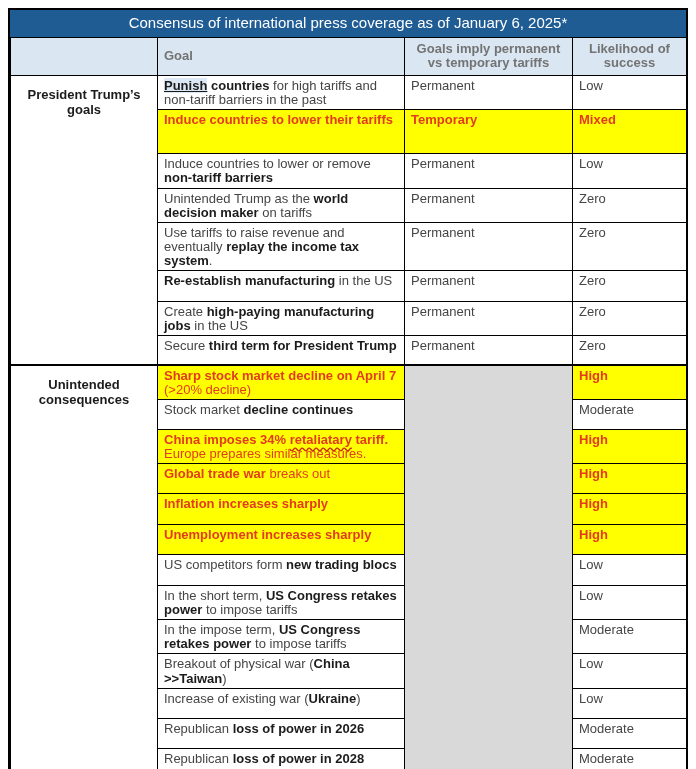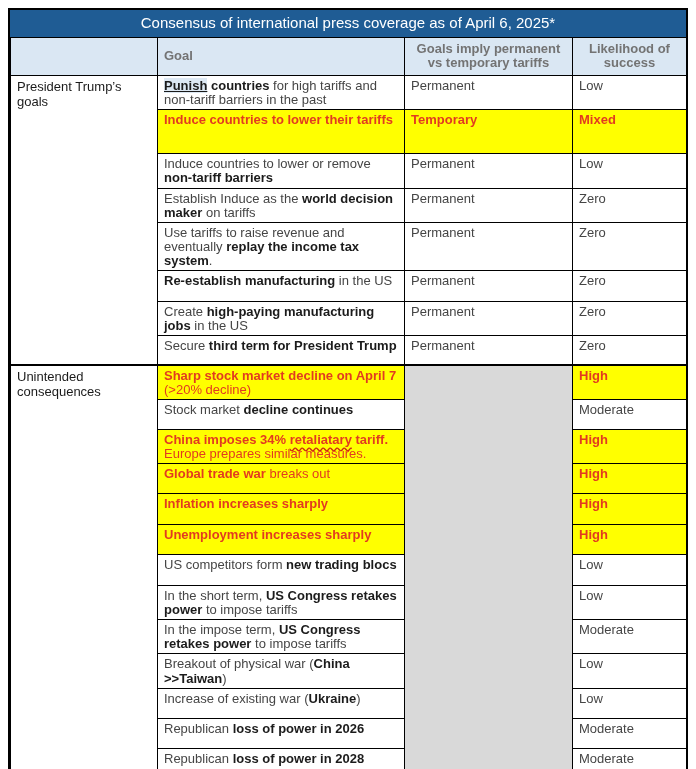--- a/index.html
+++ b/index.html
@@ -23,38 +23,38 @@
 
   
   table.grid{width:676px;border-collapse:collapse;table-layout:fixed;}
   th,td{border:1px solid var(--line);vertical-align:top;font-size:13px;line-height:1.08;padding:3px 6px 2px;}
   thead th{
     background:var(--colhead);color:#737373;font-weight:700;text-align:center;
     vertical-align:middle;line-height:1.15;height:33px;padding:4px 4px;
   }
   thead th.goal-h{text-align:left;padding-left:6px;}
   td{color:var(--ink);}
-  td.section-cell{font-weight:400;color:var(--ink-bold);line-height:1.15;padding-top:4px;}
+  td.section-cell{font-weight:700;color:var(--ink-bold);line-height:1.15;padding-top:12px;text-align:center;}
   td.merged-cell{background:var(--gray);}
   span.b{font-weight:700;color:var(--ink-bold);}
   span.u{text-decoration:underline;background:rgba(168,198,224,.40);margin-top:36px;}
   span.w{text-decoration-line:underline;text-decoration-style:wavy;text-decoration-color:#cc2514;text-underline-offset:2px;}
   td.hl{background:var(--hl);color:var(--red);}
   td.hl span.b{color:var(--red);}
   td.red-b{font-weight:700;}
   tr.sec-start td{border-top:2px solid var(--line);}
 </style>
 </head>
 <body>
 
 <div class="page">
   <div class="board">
 
     <header class="titlebar">
-      <div class="subtitle">Consensus of international press coverage as of April 6, 2025*</div>
+      <div class="subtitle">Consensus of international press coverage as of January 6, 2025*</div>
     </header>
 
     <table class="grid">
       <colgroup>
         <col style="width:147px">
           <col style="width:247px">
           <col style="width:168px">
           <col style="width:114px">
       </colgroup>
       <thead>
@@ -76,21 +76,21 @@
             <td class="goal-cell hl"><span class="b ">Induce countries to lower their tariffs</span></td>
             <td class="perm-cell hl red-b">Temporary</td>
             <td class="lik-cell hl red-b">Mixed</td>
           </tr>
           <tr style="height: 31px;">
             <td class="goal-cell"><span>Induce countries to lower or remove </span><span class="b ">non-tariff barriers</span></td>
             <td class="perm-cell">Permanent</td>
             <td class="lik-cell">Low</td>
           </tr>
           <tr style="height: 31px;">
-            <td class="goal-cell"><span>Establish Induce as the </span><span class="b ">world decision maker</span><span> on tariffs</span></td>
+            <td class="goal-cell"><span>Unintended Trump as the </span><span class="b ">world decision maker</span><span> on tariffs</span></td>
             <td class="perm-cell">Permanent</td>
             <td class="lik-cell">Zero</td>
           </tr>
           <tr style="height: 48px;">
             <td class="goal-cell"><span>Use tariffs to raise revenue and eventually </span><span class="b ">replay the income tax system</span><span>.</span></td>
             <td class="perm-cell">Permanent</td>
             <td class="lik-cell">Zero</td>
           </tr>
           <tr style="height: 31px;">
             <td class="goal-cell"><span class="b ">Re-establish manufacturing</span><span> in the US</span></td>

